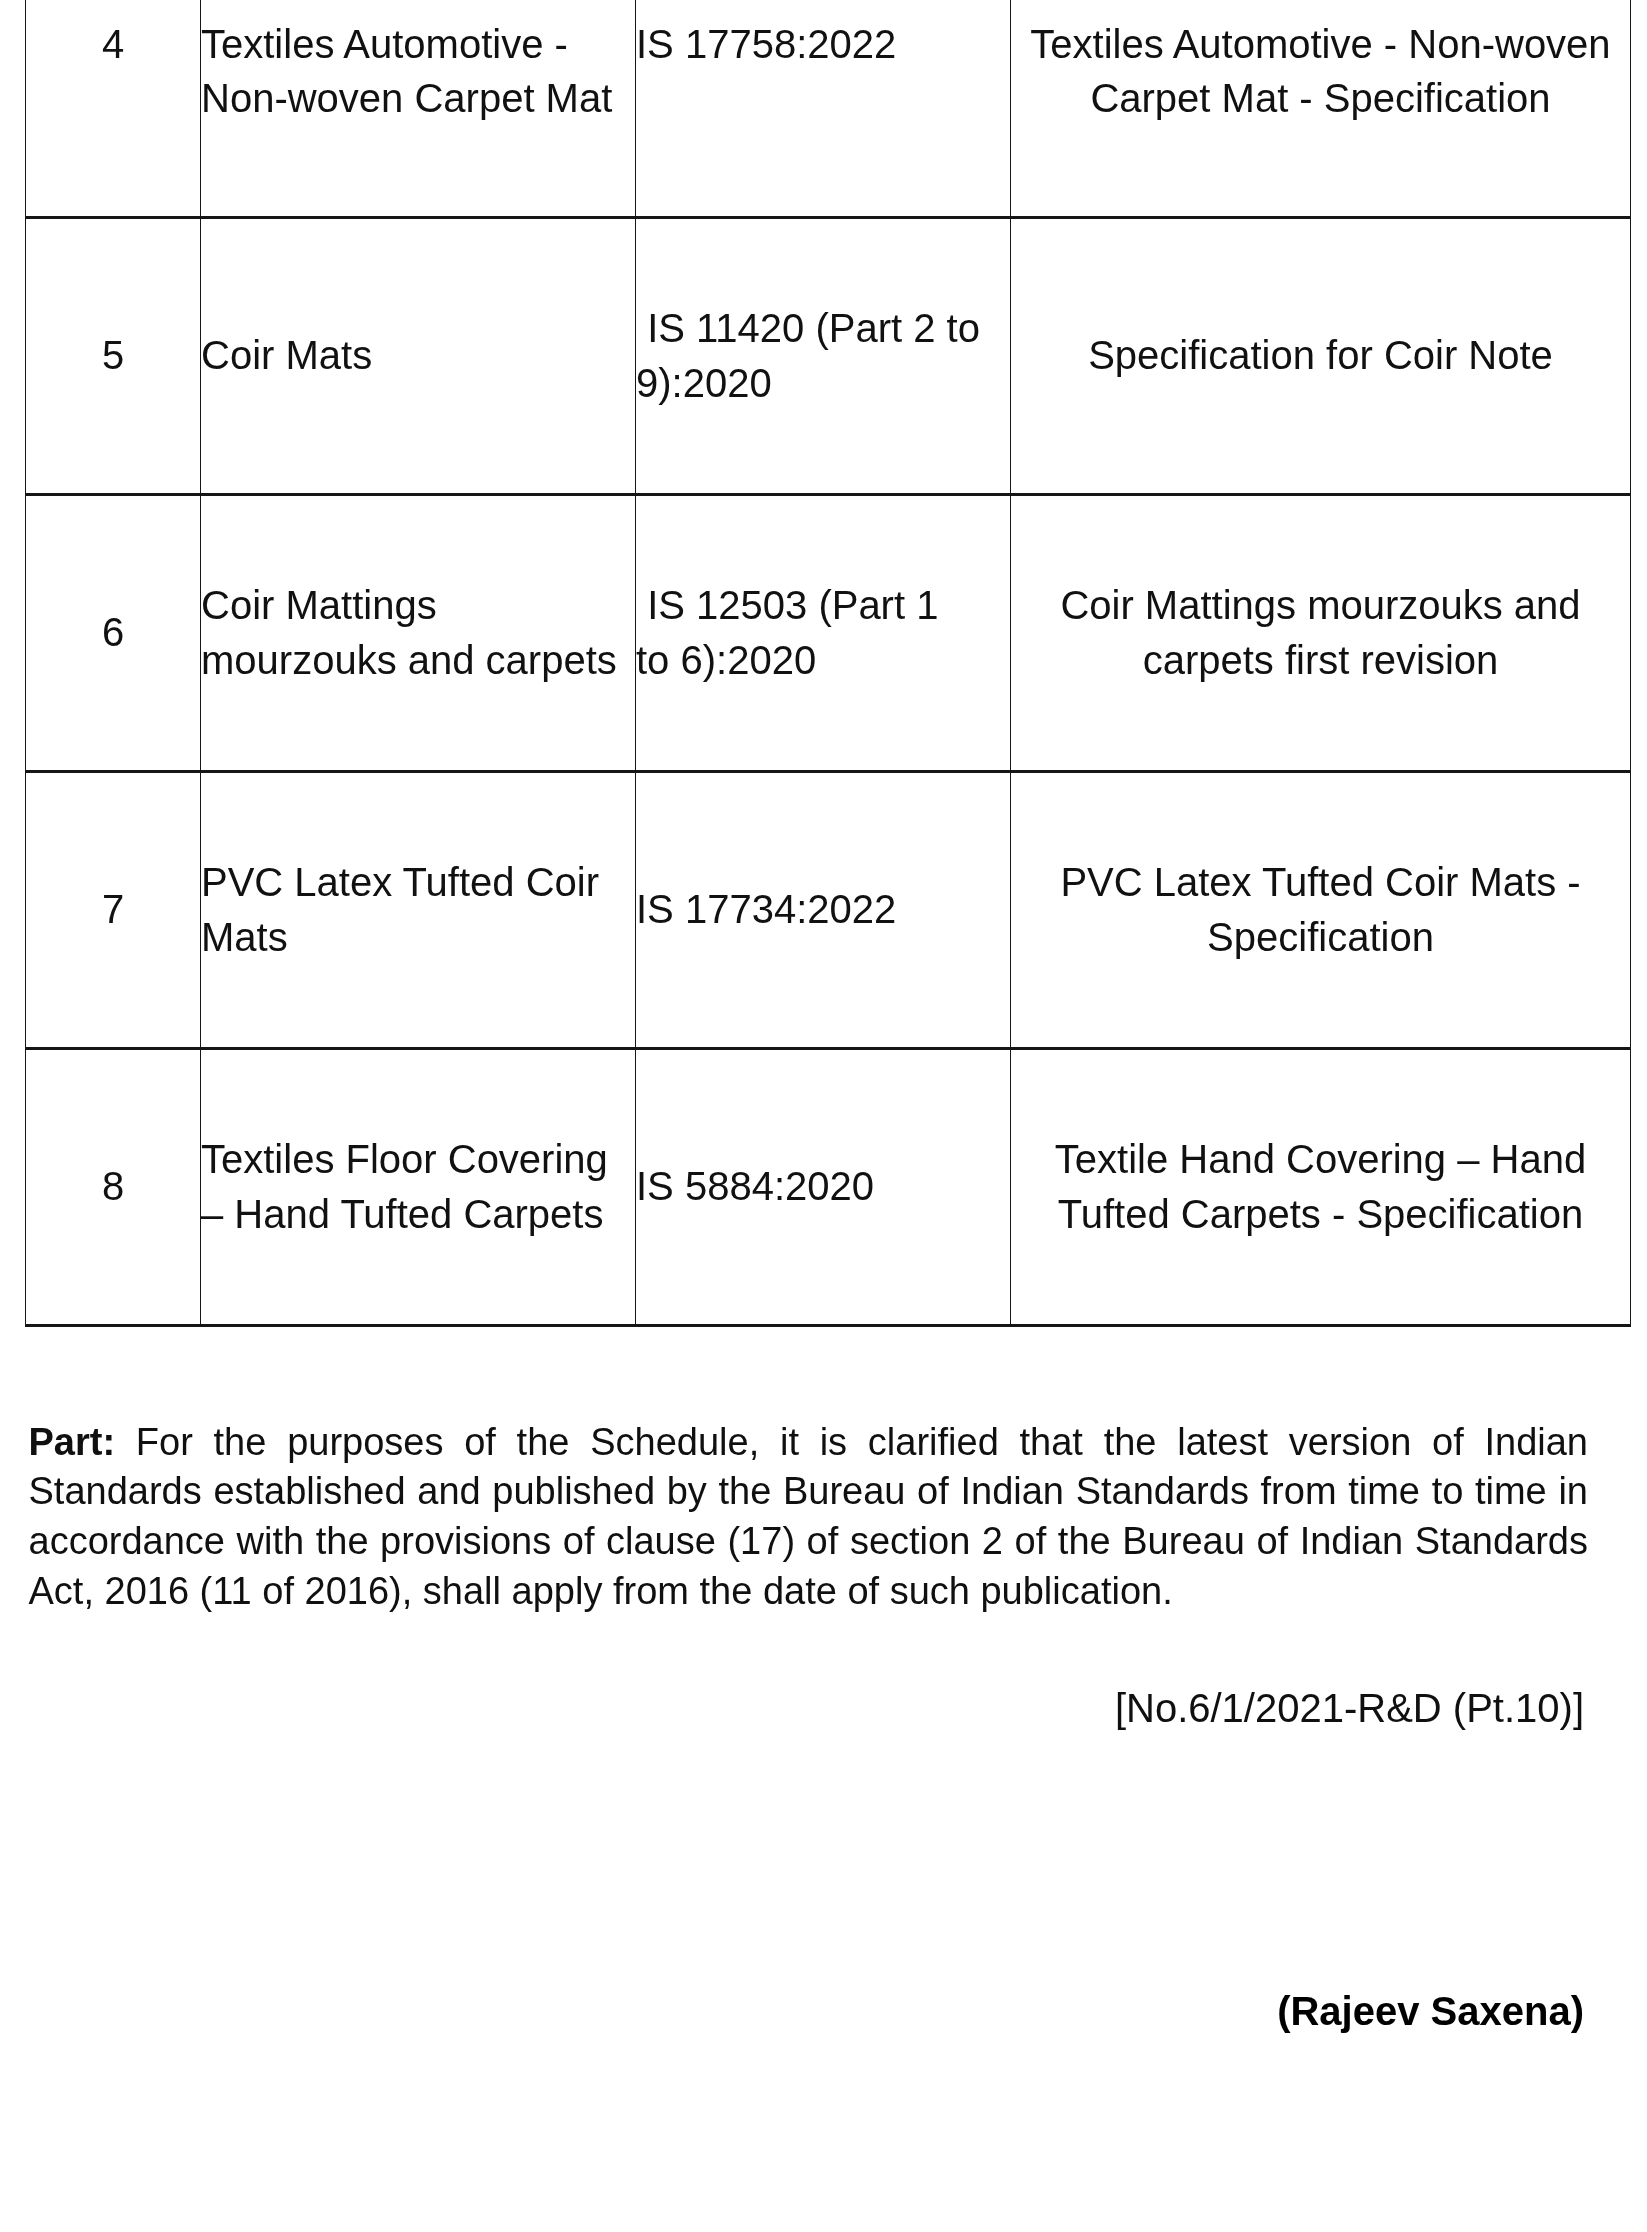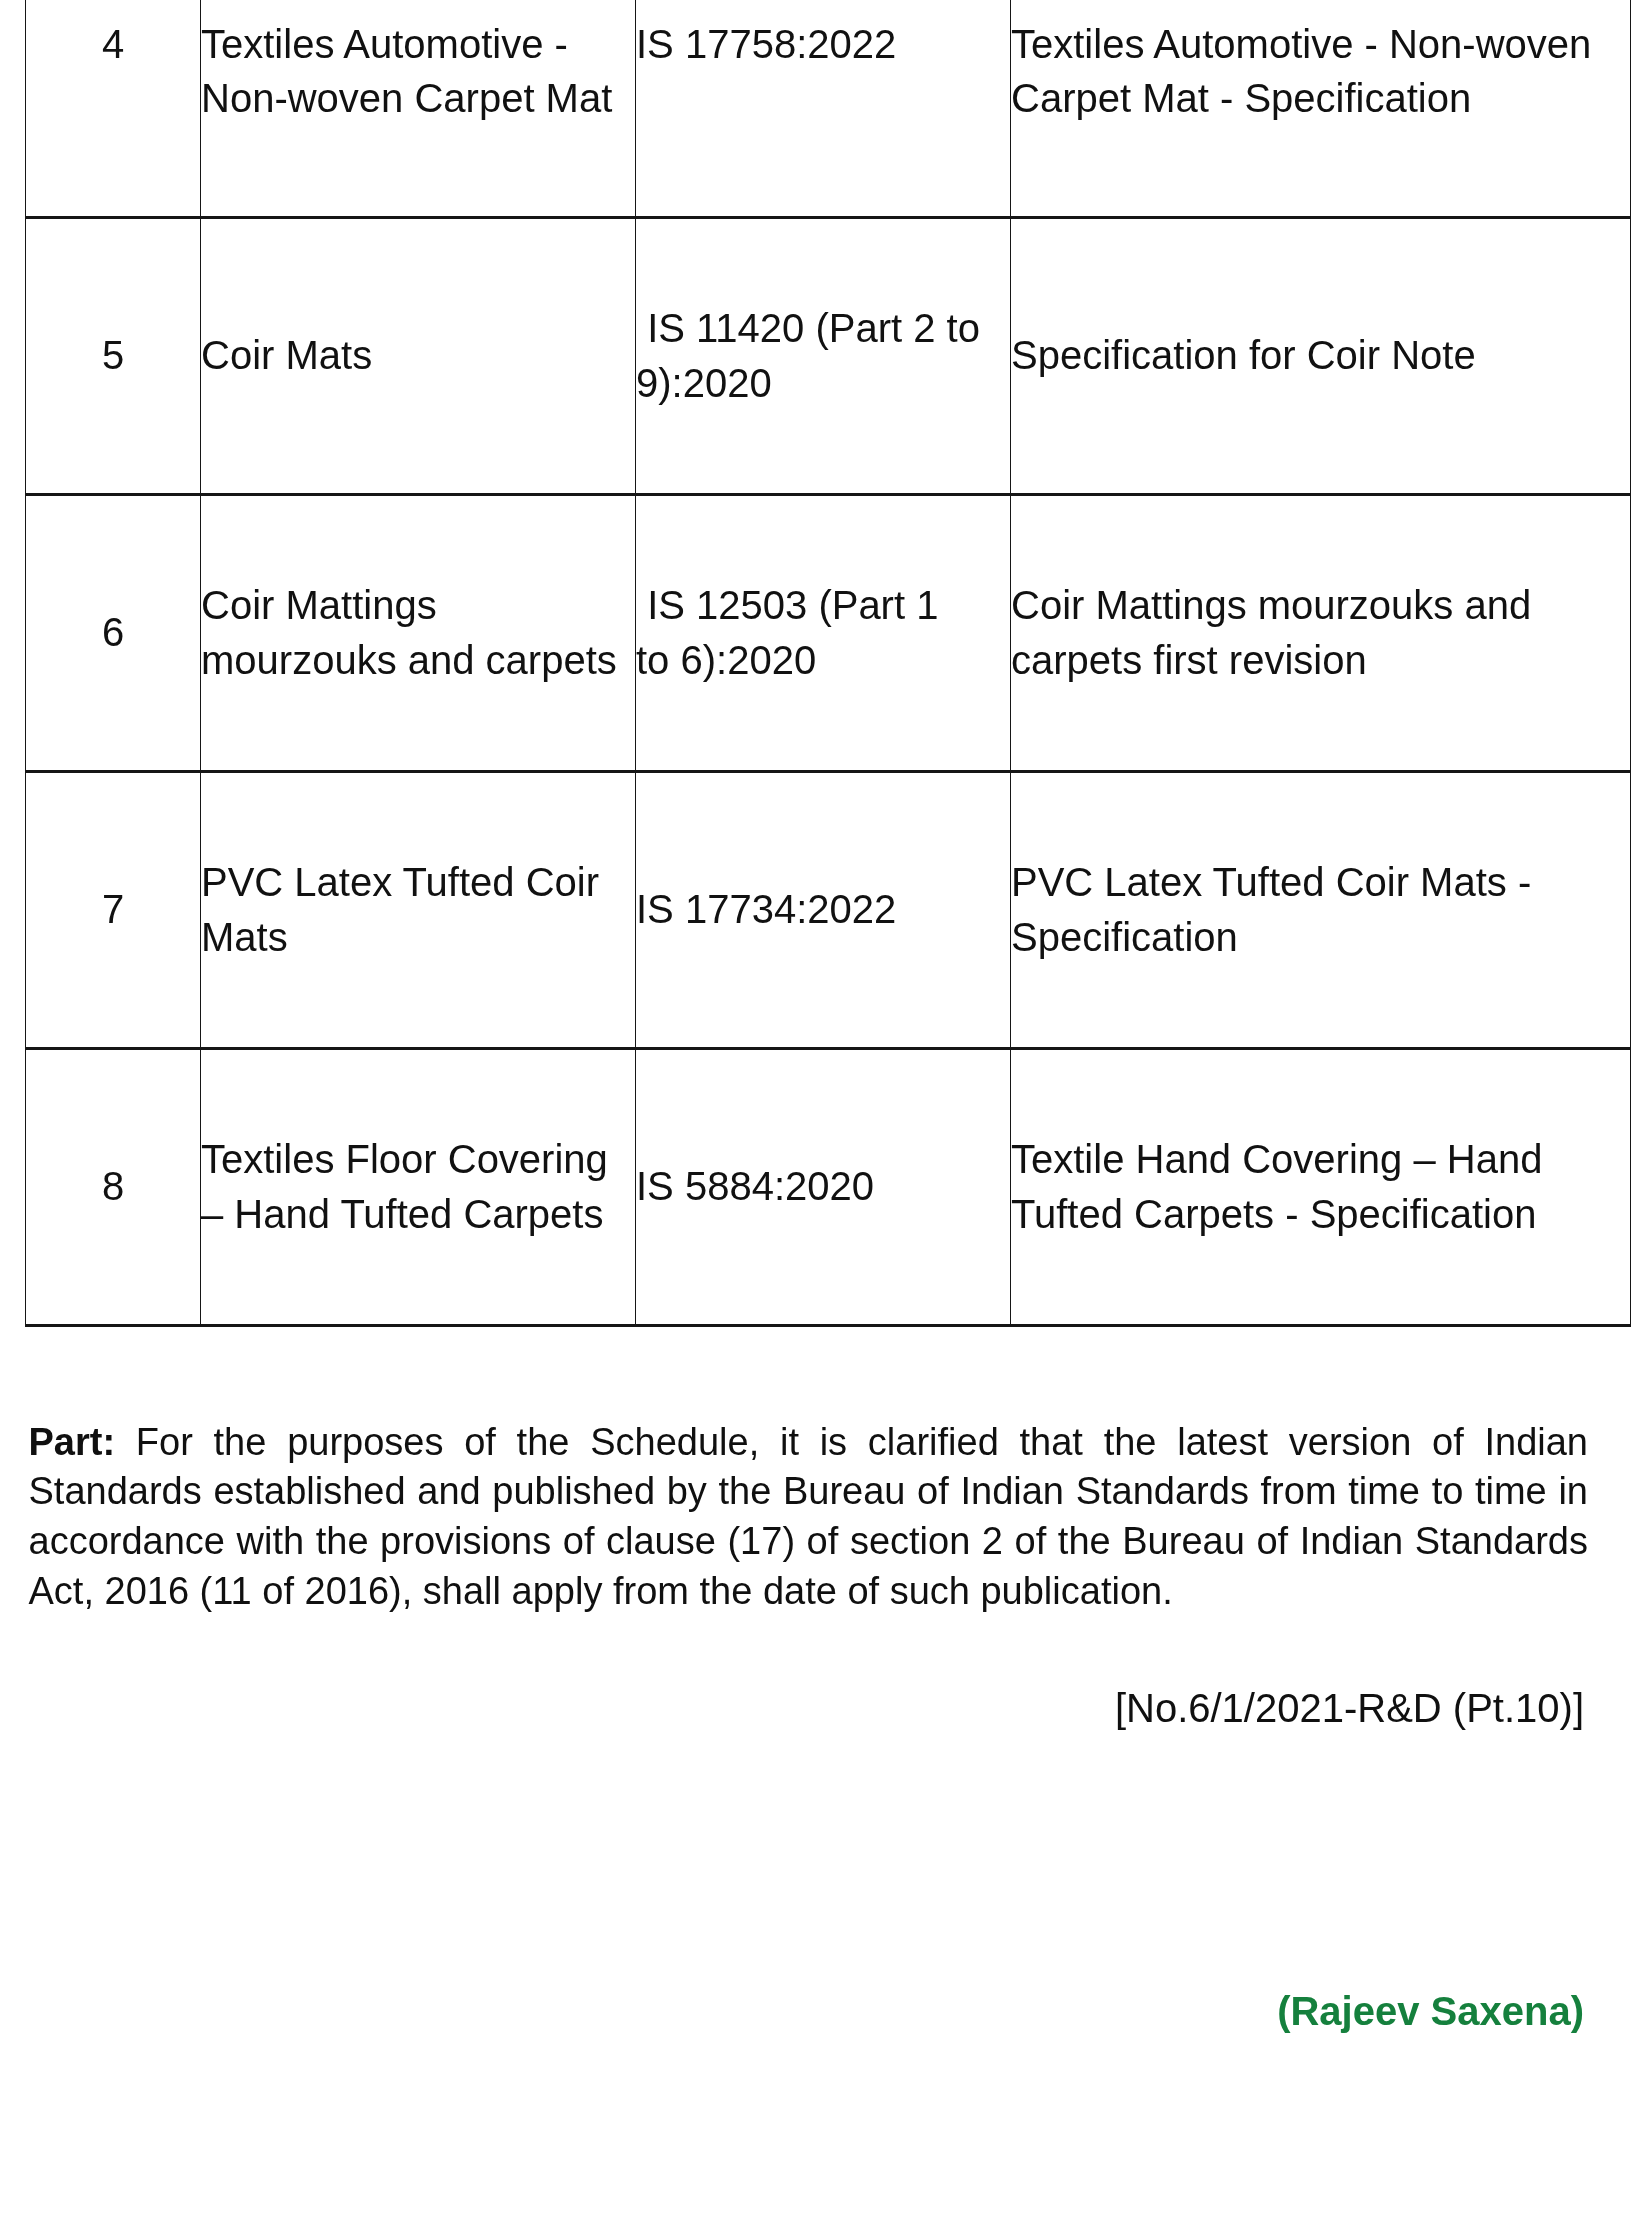--- a/index.html
+++ b/index.html
@@ -41,21 +41,21 @@
   tr.row-cut { height: 217px; }
   tr.row-cut td {
     border-top: none;
     vertical-align: top;
     padding-top: 17px;
   }
   tr.row-cut td.isno { }
   td.sno { text-align: center; }
   td.product { padding-left: 12.4px; padding-right: 5.7px; }
   td.isno   { padding-left: 7.6px;  padding-right: 3.8px; }
-  td.title  { padding-left: 13.3px; padding-right: 11.4px; }
+  td.title  { padding-left: 13.3px; padding-right: 11.4px; text-align: center; }
 
   .note {
     margin: 91px 59px 0 28.5px;
     text-align: justify;
     font-size: 38px;
     line-height: 1.315;
     color: #101010;
   }
   .note strong { font-weight: bold; }
 
@@ -65,21 +65,21 @@
     font-size: 40px;
     line-height: 1.2;
     color: #101010;
   }
 
   .signature {
     margin: 255px 63px 0 0;
     text-align: right;
     font-weight: bold;
     font-size: 40px;
-    color: #15803d;
+    color: #000000;
   }
   .sig-name { margin: 0; line-height: 1.2; }
   .sig-title { margin: 38px 0 0 0; line-height: 1.2; }
 </style>
 </head>
 <body>
 
 <div class="page">
 
   <table class="standards">

